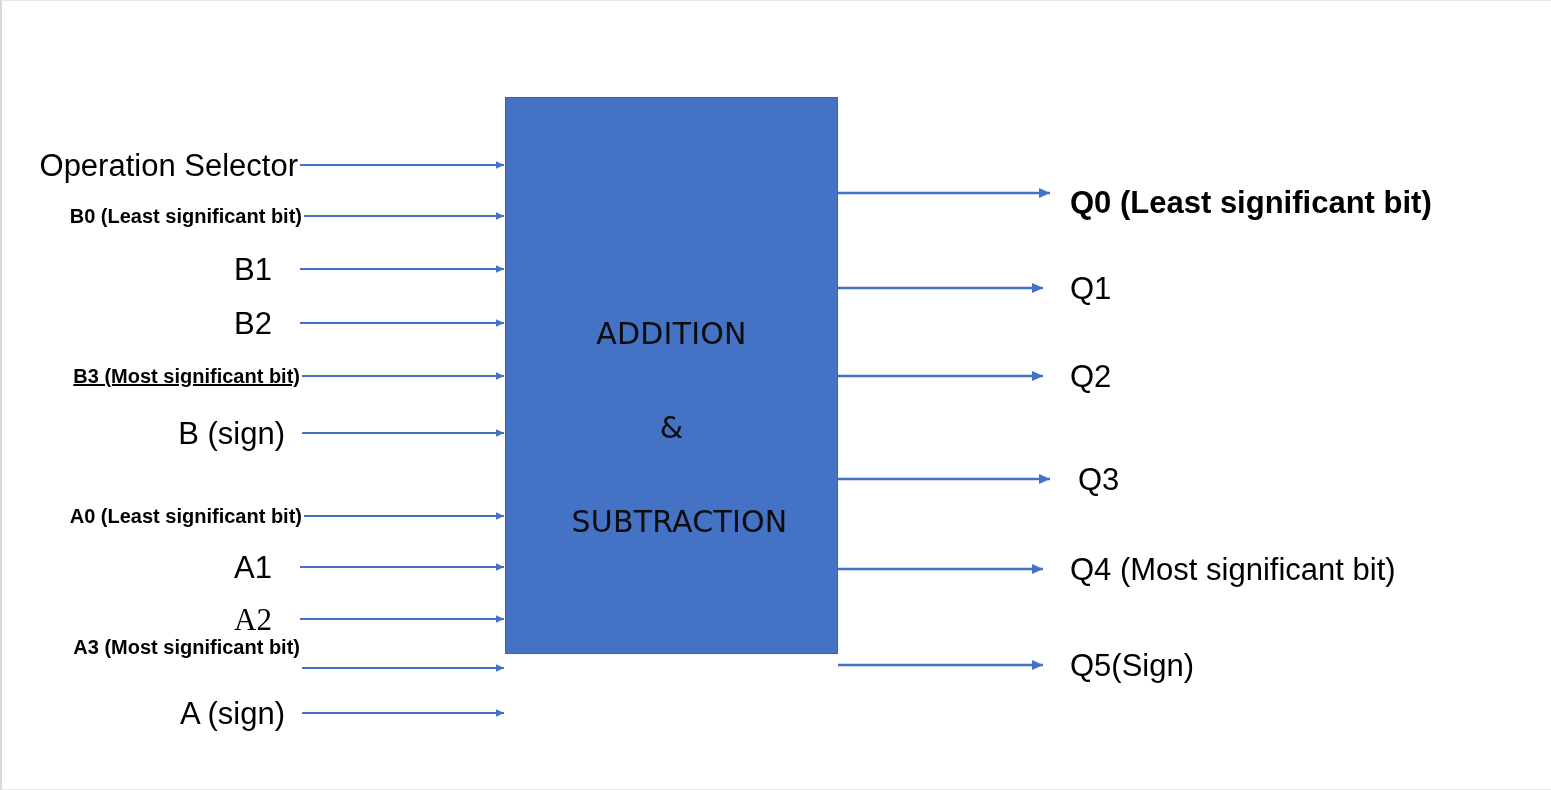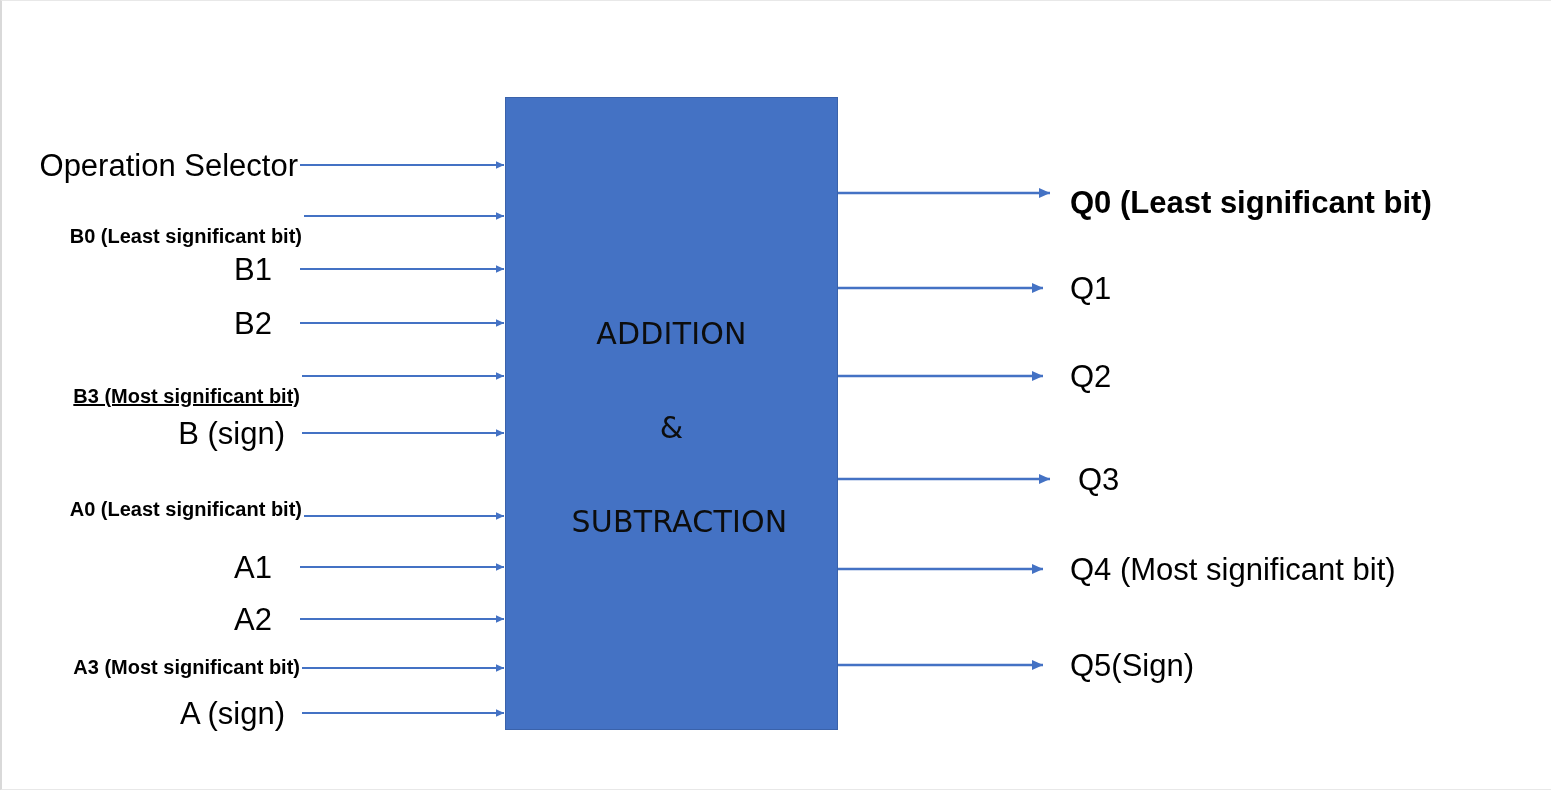--- a/index.html
+++ b/index.html
@@ -20,21 +20,21 @@
     border-top: 1px solid #e8e8e8;
     border-bottom: 1px solid #e8e8e8;
     overflow: hidden;
   }
   
   #block {
     position: absolute;
     left: 503px;
     top: 96px;
     width: 333px;
-    height: 633px;
+    height: 557px;
     background: #4472C4;
     border: 1.5px solid #3A62AA;
     box-sizing: border-box;
     z-index: 3;
   }
   .block-line {
     position: absolute;
     left: 0;
     width: 100%;
     text-align: center;
@@ -71,21 +71,20 @@
   .lbl-out {
     text-align: left;
   }
   .big {
     font-size: 31px;
     font-weight: 400;
   }
   .small {
     font-size: 20px;
     font-weight: 700;
-    margin-top: 20px;
   }
 </style>
 </head>
 <body>
 
 <div id="canvas">
 
   <svg id="wires" viewBox="0 0 1551 790" width="1551" height="790" xmlns="http://www.w3.org/2000/svg">
     <defs>
       <marker id="ah-in" markerWidth="9" markerHeight="9" refX="8.4" refY="4.5" orient="auto" markerUnits="userSpaceOnUse">
@@ -124,23 +123,23 @@
     <div class="block-line" id="block-l3">SUBTRACTION</div>
   </div>
 
   <div id="input-labels">
       <div class="lbl lbl-in big" style="right: 1253px; top: 149px;">Operation Selector</div>
       <div class="lbl lbl-in small" style="right: 1249px; top: 205px;">B0 (Least significant bit)</div>
       <div class="lbl lbl-in big" style="right: 1279px; top: 253px;">B1</div>
       <div class="lbl lbl-in big" style="right: 1279px; top: 307px;">B2</div>
       <div class="lbl lbl-in small" style="right: 1251px; top: 365px; text-decoration: underline;">B3 (Most significant bit)</div>
       <div class="lbl lbl-in big" style="right: 1266px; top: 417px; text-align: center;">B (sign)</div>
-      <div class="lbl lbl-in small" style="right: 1249px; top: 478px; text-align: right;">A0 (Least significant bit)</div>
+      <div class="lbl lbl-in small" style="right: 1249px; top: 505px; text-align: right;">A0 (Least significant bit)</div>
       <div class="lbl lbl-in big" style="right: 1279px; top: 551px;">A1</div>
-      <div class="lbl lbl-in big" style="right: 1279px; top: 603px;">A2</div>
+      <div class="lbl lbl-in big" style="right: 1279px; top: 603px; font-family: Liberation Serif, serif;">A2</div>
       <div class="lbl lbl-in small" style="right: 1251px; top: 636px;">A3 (Most significant bit)</div>
       <div class="lbl lbl-in big" style="right: 1266px; top: 697px;">A (sign)</div>
     </div>
   <div id="output-labels">
       <div class="lbl lbl-out big" style="left: 1068px; top: 186px; font-weight: bold;">Q0 (Least significant bit)</div>
       <div class="lbl lbl-out big" style="left: 1068px; top: 272px;">Q1</div>
       <div class="lbl lbl-out big" style="left: 1068px; top: 360px;">Q2</div>
       <div class="lbl lbl-out big" style="left: 1068px; top: 463px; margin-left: 8px;">Q3</div>
       <div class="lbl lbl-out big" style="left: 1068px; top: 553px;">Q4 (Most significant bit)</div>
       <div class="lbl lbl-out big" style="left: 1068px; top: 649px;">Q5(Sign)</div>

